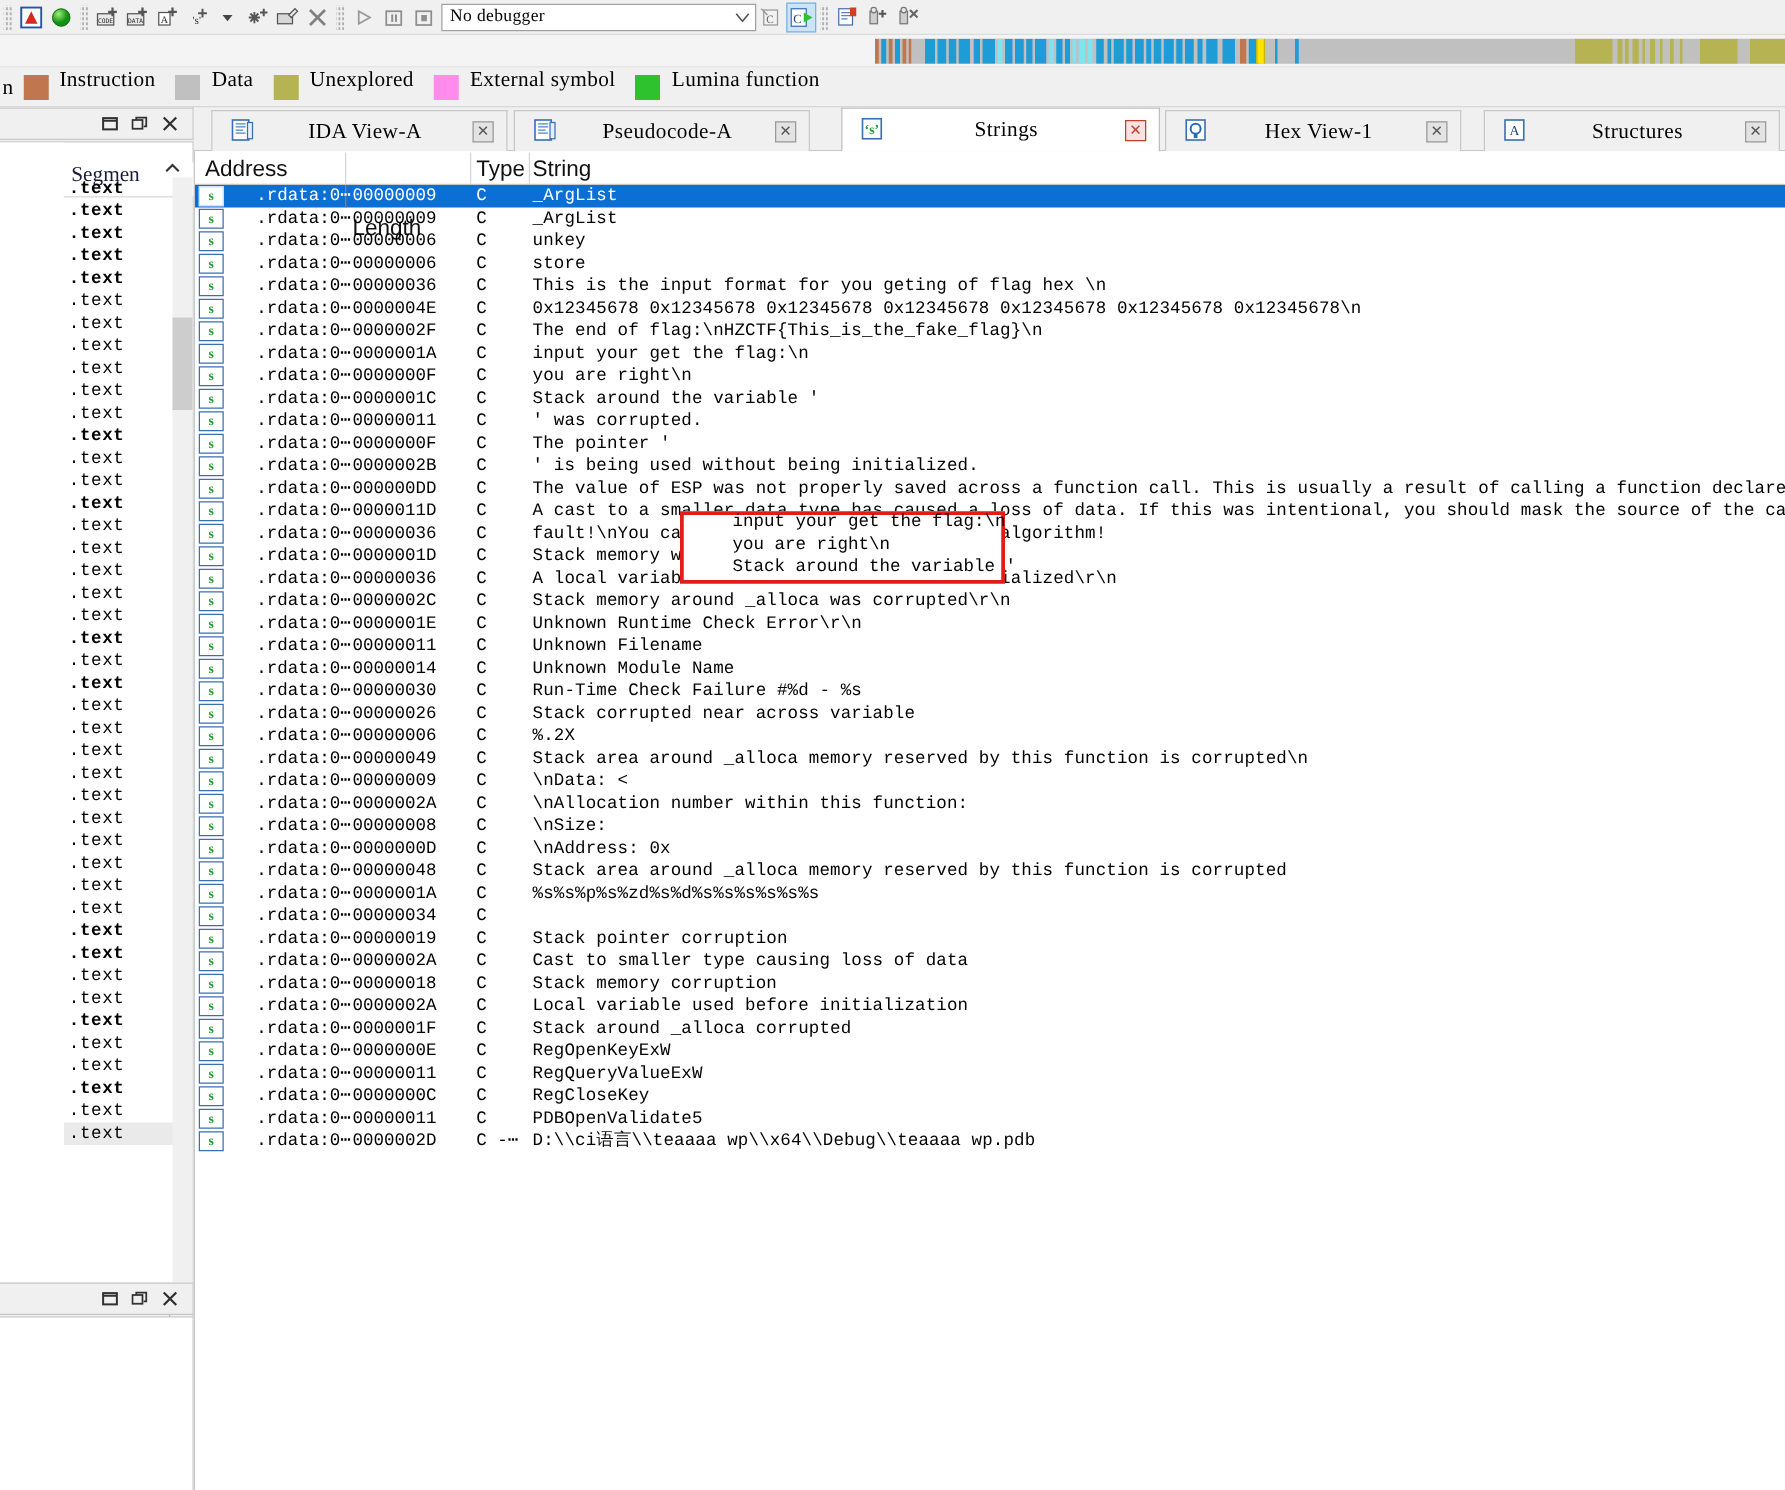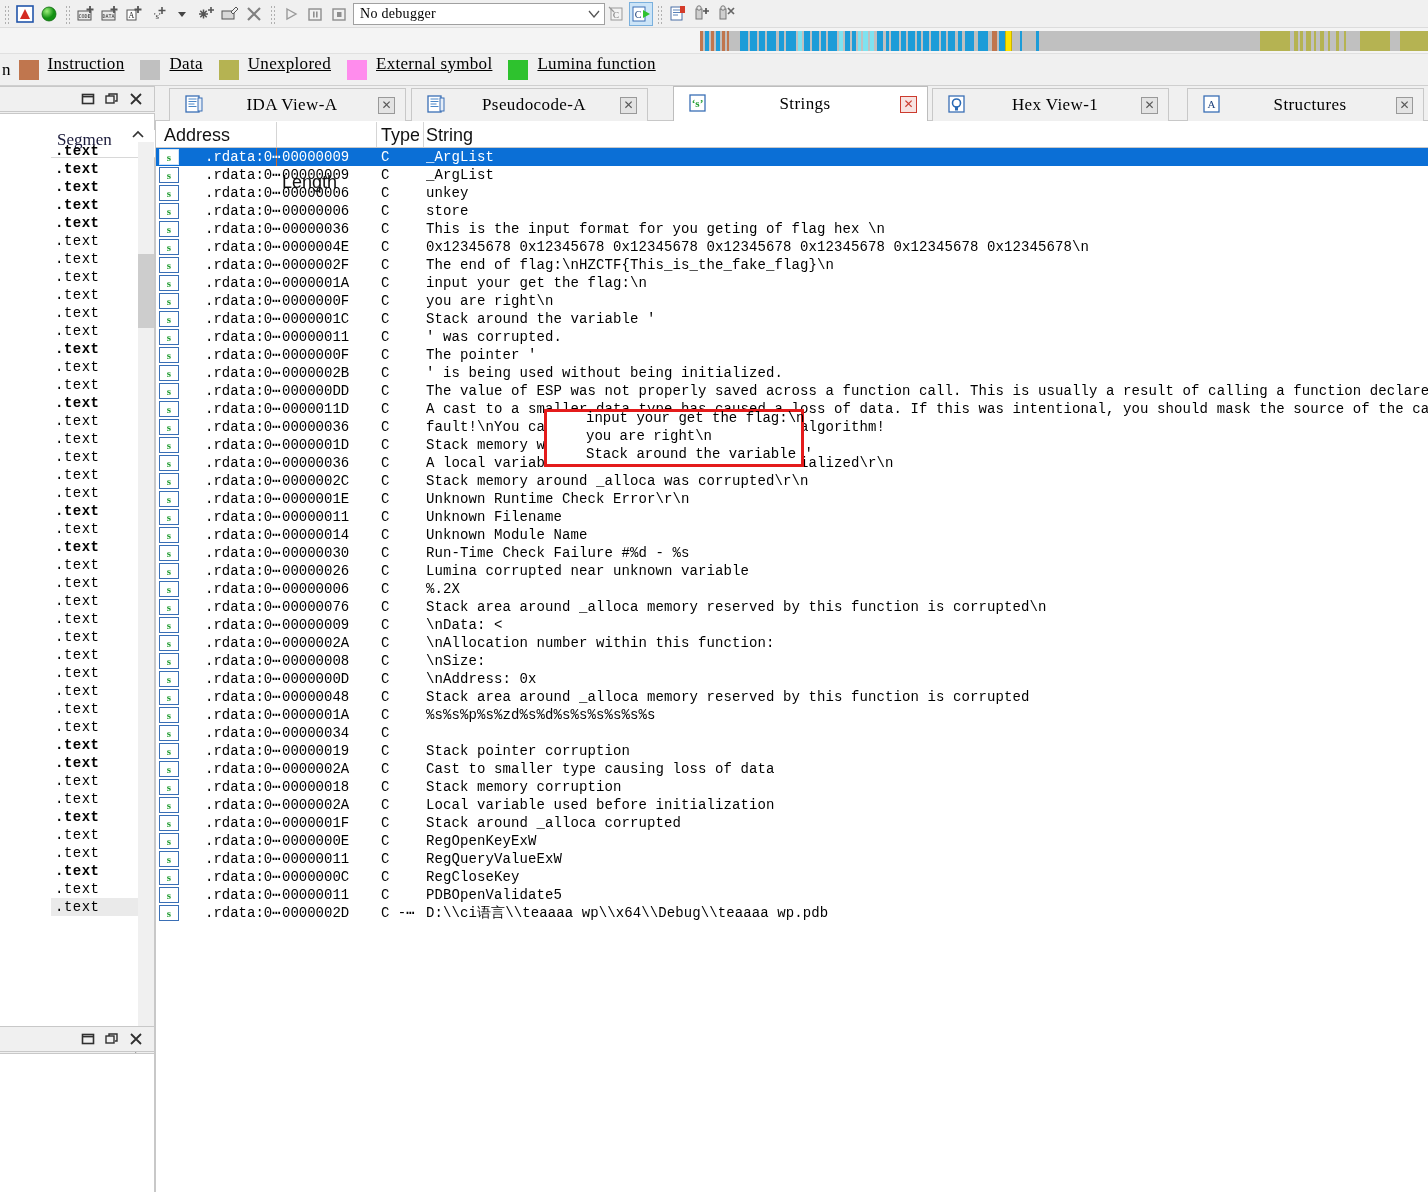--- a/index.html
+++ b/index.html
@@ -56,21 +56,21 @@
 
   
   .legend {
     position: absolute; left: 0; top: 54px; width: 1428px; height: 32px;
     background: #f0f0f0; display: flex; align-items: center;
     font-family: "Liberation Serif", serif; font-size: 17px; color: #000;
     border-bottom: 1px solid #cfcfcf;
   }
   .legend .lead { margin-left: 2px; margin-right: 8px; }
   .legend .sw { width: 20px; height: 20px; flex: 0 0 auto; }
-  .legend .lb { margin: 0 16px 12px 9px; white-space: nowrap; letter-spacing: .3px; text-decoration: underline;}
+  .legend .lb { margin: 0 16px 12px 9px; white-space: nowrap; letter-spacing: .3px;}
 
   
   .leftdock {
     position: absolute; left: 0; top: 86px; width: 155px; height: 1106px;
     background: #f0f0f0;
   }
   .dockbar {
     position: absolute; left: 0; width: 155px; height: 26px;
     background: #f0f0f0; border: 1px solid #c8c8c8; border-left: none;
     display: flex; align-items: center; justify-content: flex-end; padding-right: 6px;
@@ -792,35 +792,35 @@
           <span class="len">00000030</span>
           <span class="typ">C</span>
           <span class="str">Run-Time Check Failure #%d - %s</span>
         </div>
         <div class="row">
           <span class="ico">s</span>
           <span class="addrsep"></span>
           <span class="addr">.rdata:0⋯</span>
           <span class="len">00000026</span>
           <span class="typ">C</span>
-          <span class="str">Lumina corrupted near unknown variable</span>
+          <span class="str">Stack corrupted near across variable</span>
         </div>
         <div class="row">
           <span class="ico">s</span>
           <span class="addrsep"></span>
           <span class="addr">.rdata:0⋯</span>
           <span class="len">00000006</span>
           <span class="typ">C</span>
           <span class="str">%.2X</span>
         </div>
         <div class="row">
           <span class="ico">s</span>
           <span class="addrsep"></span>
           <span class="addr">.rdata:0⋯</span>
-          <span class="len">00000076</span>
+          <span class="len">00000049</span>
           <span class="typ">C</span>
           <span class="str">Stack area around _alloca memory reserved by this function is corrupted\n</span>
         </div>
         <div class="row">
           <span class="ico">s</span>
           <span class="addrsep"></span>
           <span class="addr">.rdata:0⋯</span>
           <span class="len">00000009</span>
           <span class="typ">C</span>
           <span class="str">\nData: &lt;</span>

